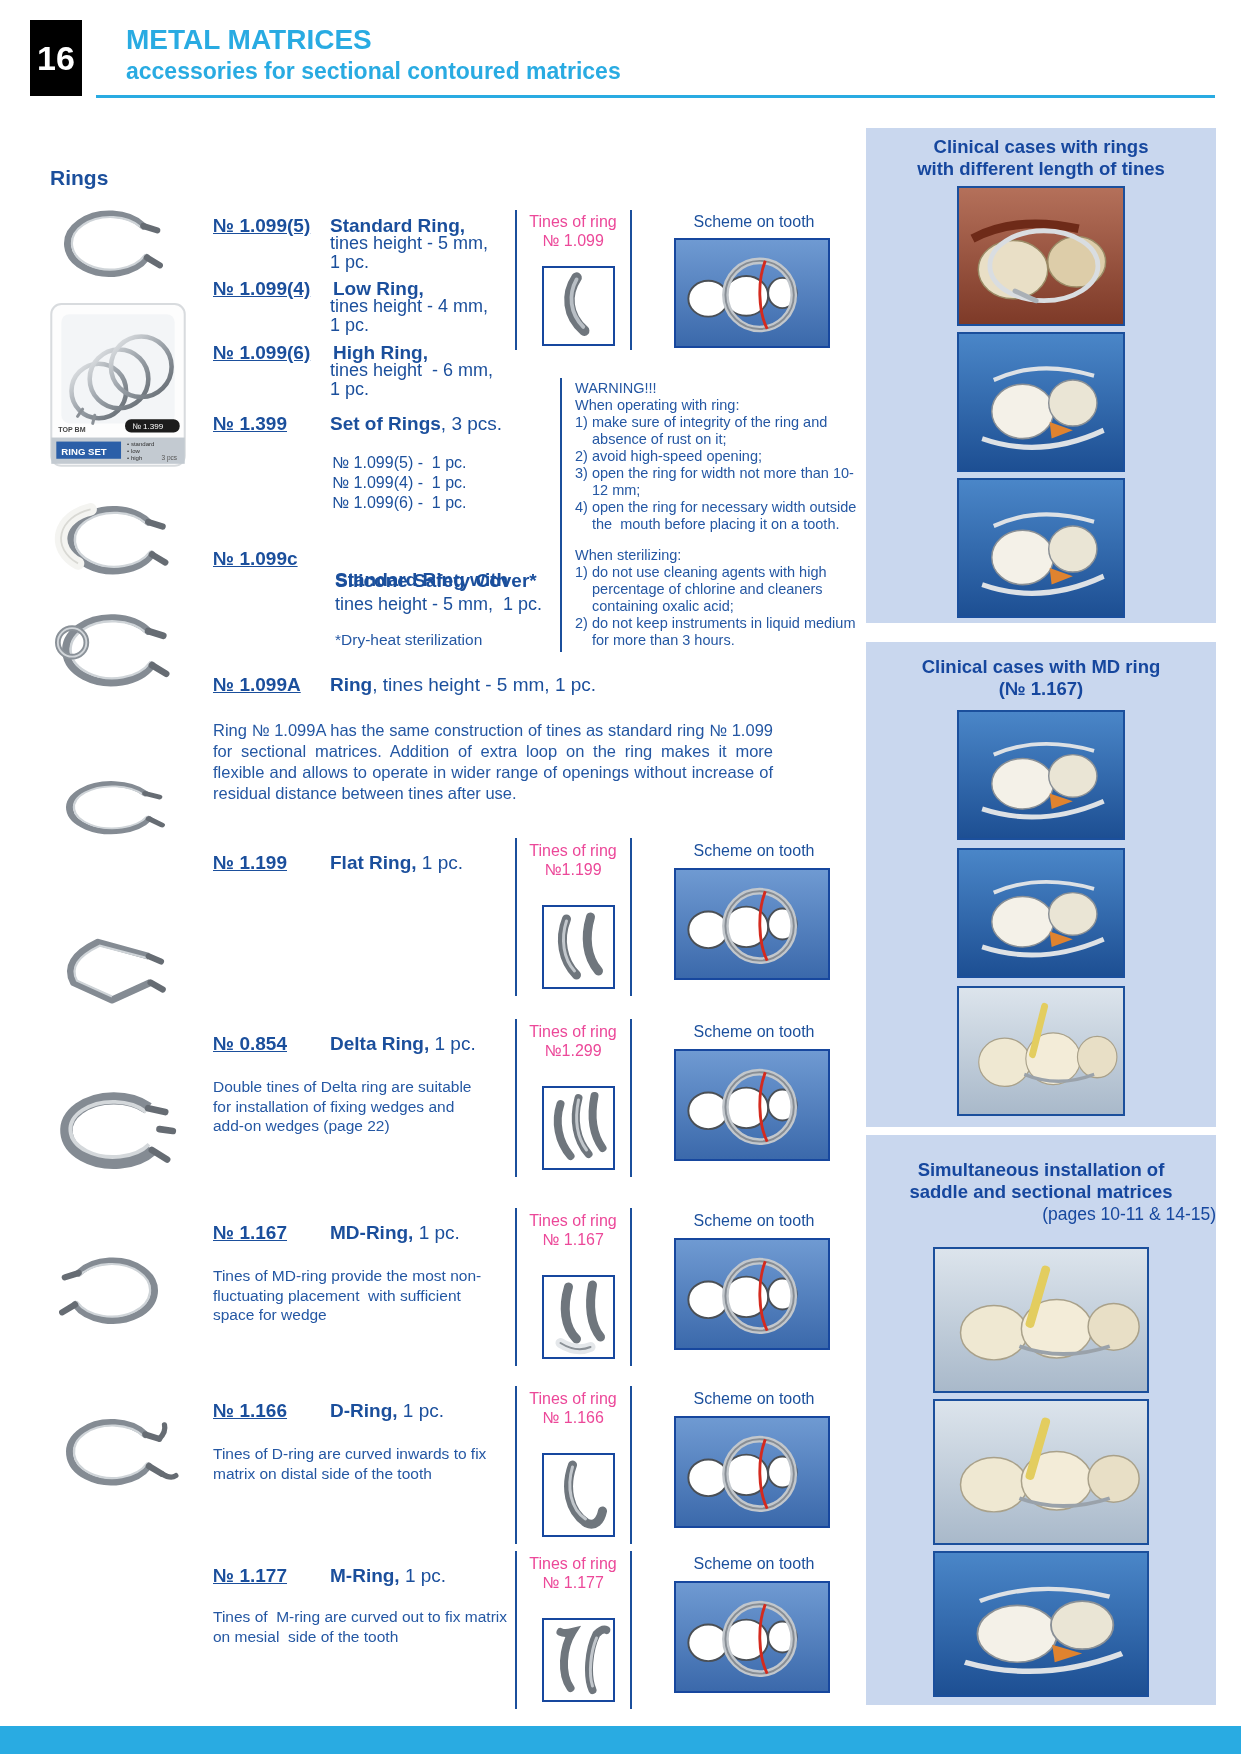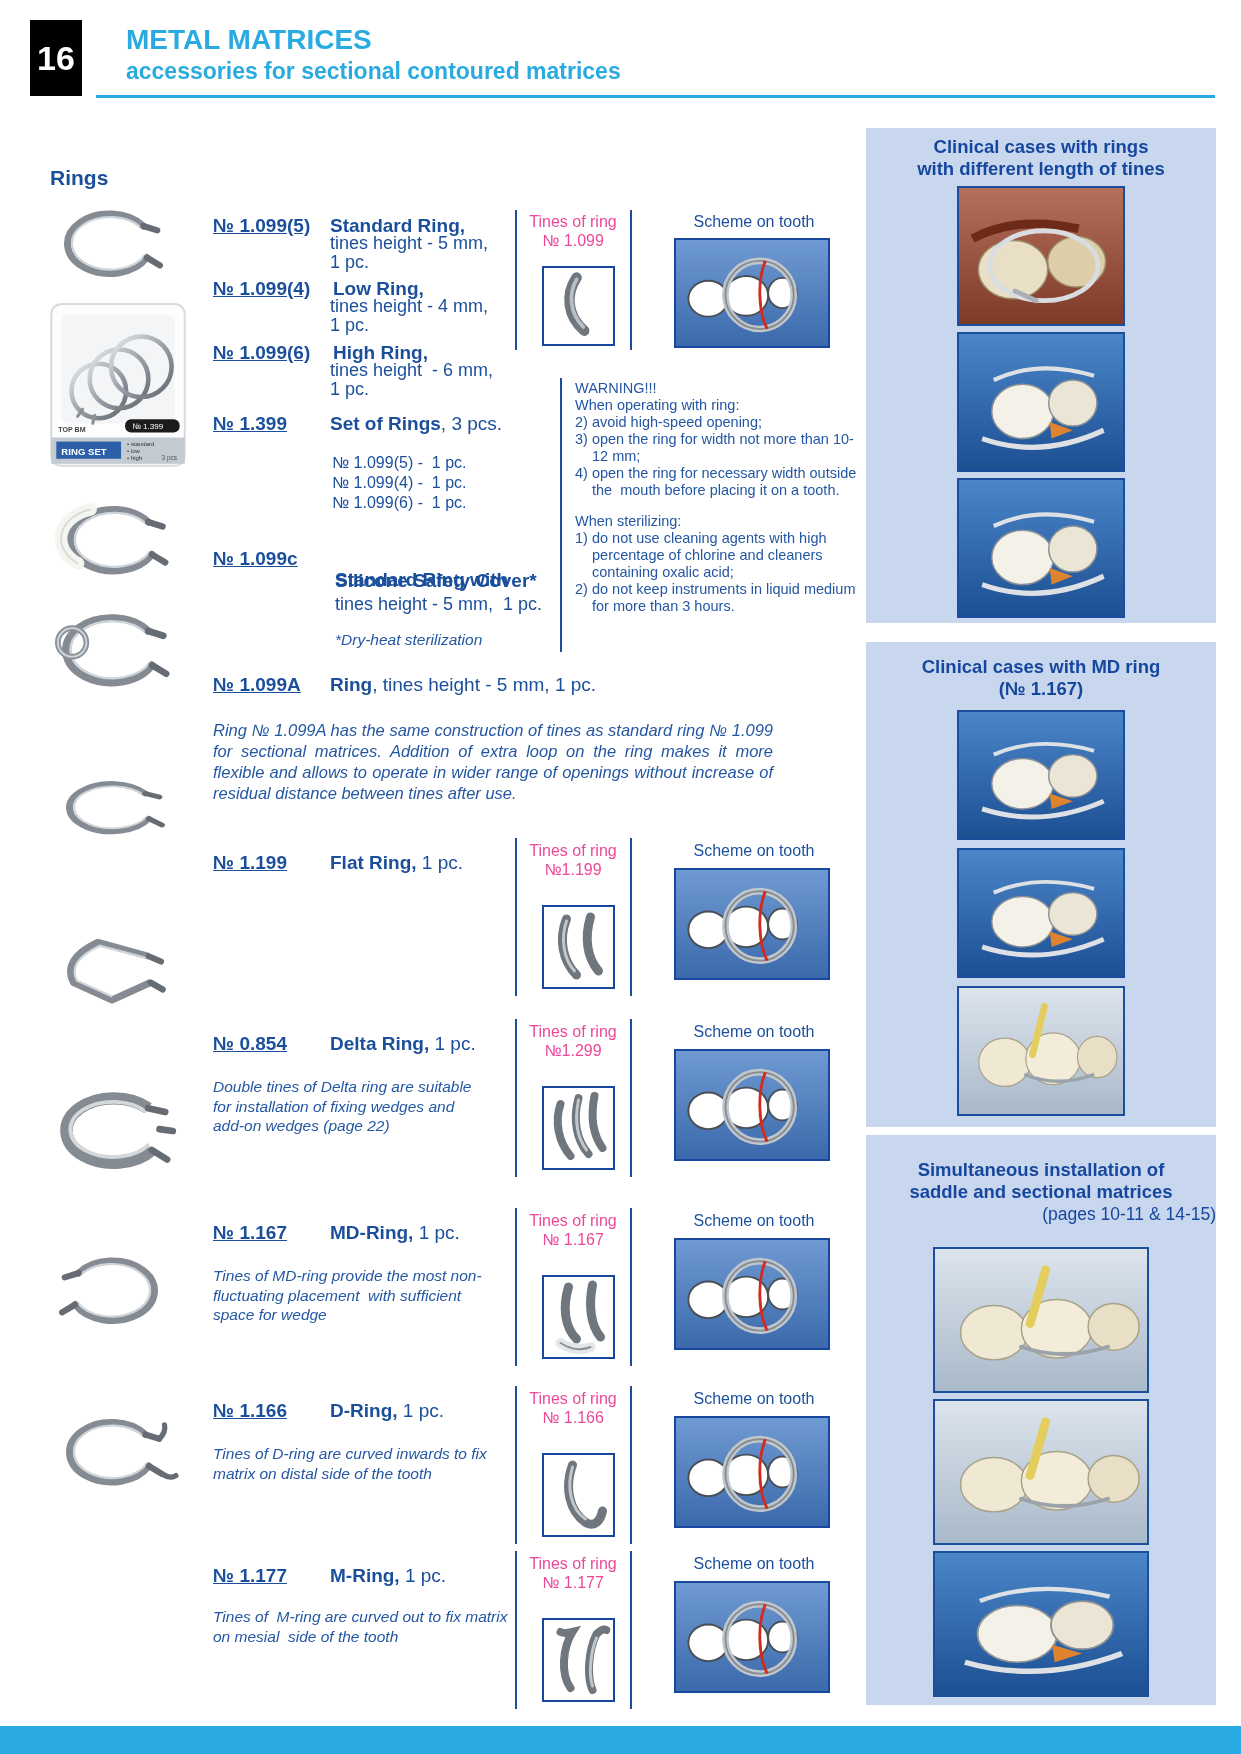--- a/index.html
+++ b/index.html
@@ -7,21 +7,21 @@
         font-family:"Liberation Sans",sans-serif;overflow:hidden;color:#1b4f9c;}
   .abs{position:absolute;}
   .navy{color:#1b4f9c;}
   .cyan{color:#29abe2;}
   .b{font-weight:bold;}
   .ws{white-space:pre-wrap;}
   .code{font-weight:bold;font-size:19px;text-decoration:underline;color:#1b4f9c;}
   .pname{font-weight:bold;font-size:19px;color:#1b4f9c;}
   .bodytxt{font-size:18px;color:#1b4f9c;line-height:19px;}
   .smalltxt{font-size:16px;color:#1b4f9c;line-height:20px;}
-  .note{font-style:italic;font-size:15.5px;color:#2457a3;line-height:19.5px;}
+  .note{font-size:15.5px;color:#2457a3;line-height:19.5px;}
   .vline{width:2px;background:#1b4f9c;}
   .tines-label{font-size:16px;color:#ec4899;text-align:center;width:108px;}
   .tines-box{border:2px solid #17479e;background:#fff;box-sizing:border-box;}
   .scheme-label{font-size:16px;color:#1b4f9c;text-align:center;width:180px;}
   .scheme-img{border:2.5px solid #17479e;box-sizing:border-box;overflow:hidden;}
   .panel{background:#c9d7ee;}
   .panel-title{font-weight:bold;font-size:18.5px;line-height:22px;color:#16479e;text-align:center;width:100%;}
   .panel-sub{font-size:17.5px;line-height:22px;color:#16479e;text-align:center;width:100%;}
   .photo-frame{border:2.5px solid #1b4f9c;box-sizing:border-box;overflow:hidden;background:#2a5ba6;}
   .warn{font-size:14.5px;line-height:17px;color:#2457a3;}
@@ -265,20 +265,21 @@
   <div class="abs scheme-img" style="left:674px;top:238px;width:156px;height:110px;">
     <svg viewBox="0 0 160 112" preserveAspectRatio="none" style="width:100%;height:100%">
         <use href="#scheme"></use>
       </svg>
   </div>
 
   <div class="abs vline" style="left:560px;top:378px;height:274px;"></div>
   <div class="abs warn" style="left:575px;top:380px;width:292px;">
     <div style="">WARNING!!!</div>
     <div>When operating with ring:</div>
+    <div class="warn-item">1) make sure of integrity of the ring and absence of rust on it;</div>
     <div class="warn-item">2) avoid high-speed opening;</div>
     <div class="warn-item">3) open the ring for width not more than 10-12 mm;</div>
     <div class="warn-item ws">4) open the ring for necessary width outside the  mouth before placing it on a tooth.</div>
     <div style="margin-top:14px;">When sterilizing:</div>
     <div class="warn-item">1) do not use cleaning agents with high percentage of chlorine and cleaners containing oxalic acid;</div>
     <div class="warn-item">2) do not keep instruments in liquid medium for more than 3 hours.</div>
   </div>
 
   <div class="abs code" style="left:213px;top:852px;">№ 1.199</div>
   <div class="abs" style="left:330px;top:852px;font-size:19px;"><span class="b">Flat Ring,</span> <span>1 pc.</span></div>

